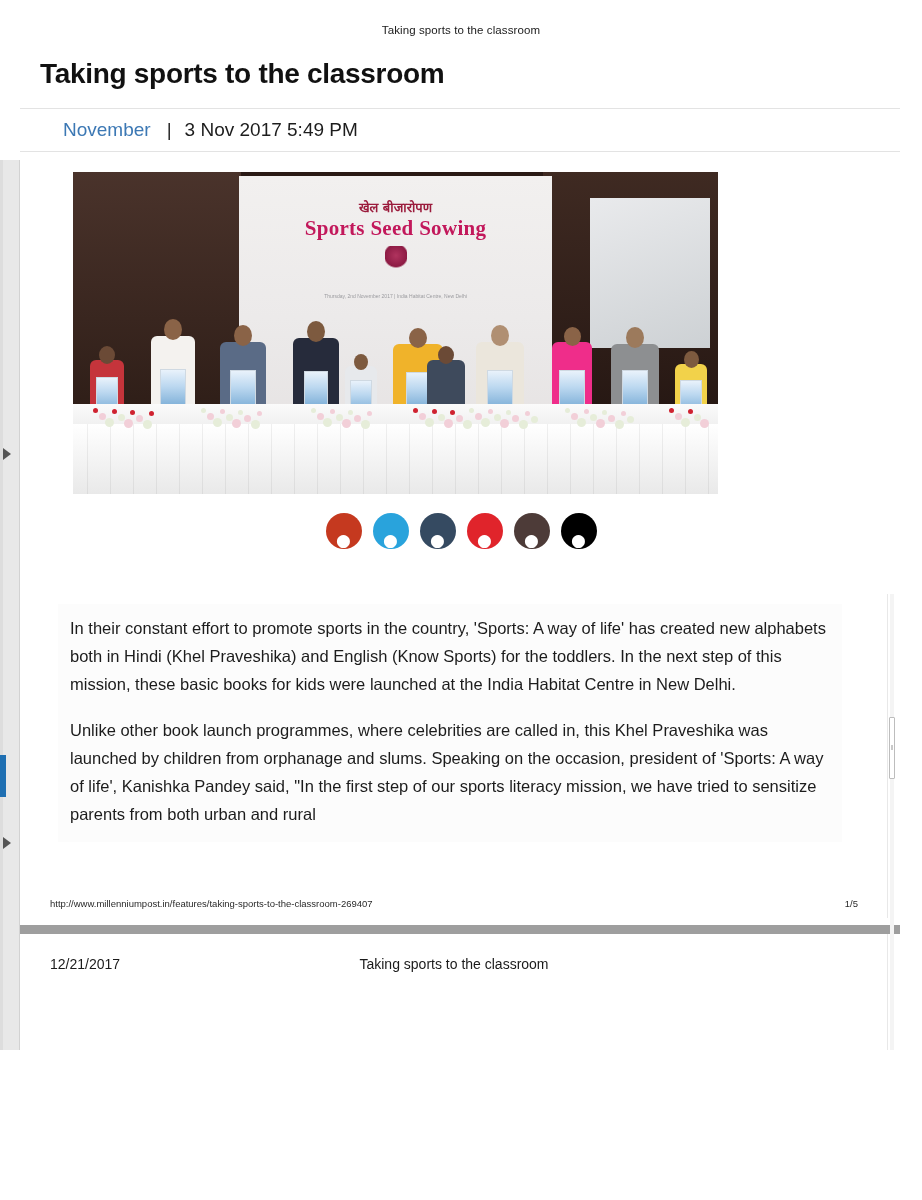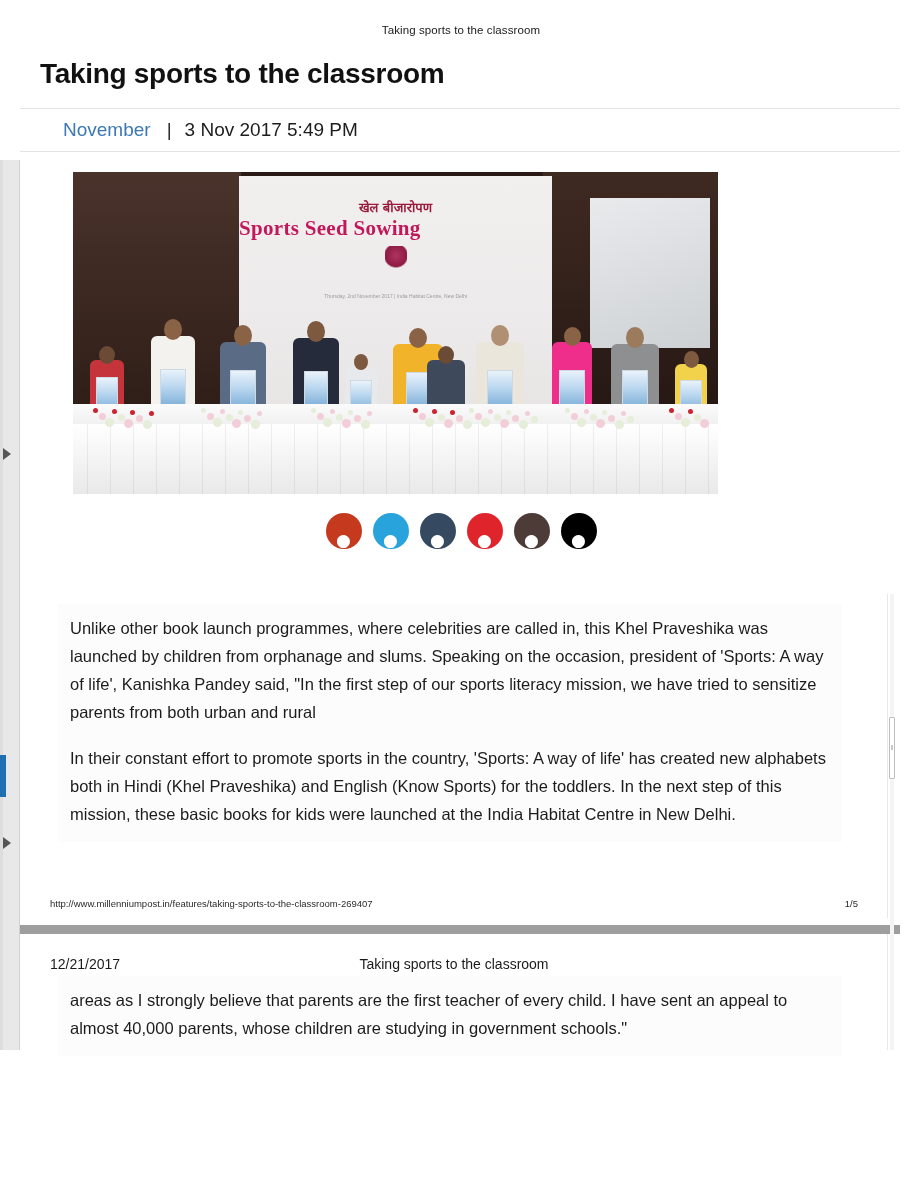--- a/index.html
+++ b/index.html
@@ -105,21 +105,21 @@
   }
   .hero-screen {
     position:absolute; right:8px; top:26px; width:120px; height:150px;
     background:linear-gradient(160deg,#e9eaec,#cdd1d4);
   }
   .banner-hindi {
     position:absolute; left:0; top:22px; width:100%; text-align:center;
     font-family:"DejaVu Sans", sans-serif; font-size:13px; font-weight:bold; color:#9b1b3c;
   }
   .banner-title {
-    position:absolute; left:0; top:40px; width:100%; text-align:left;
+    position:absolute; left:0; top:40px; width:100%; text-align:center;
     font-family:"Liberation Serif", serif; font-size:21px; font-weight:bold; color:#c2185b;
     letter-spacing:.3px;
   }
   .banner-emblem {
     position:absolute; left:50%; top:70px; margin-left:-11px; width:22px; height:24px;
     background:radial-gradient(circle at 50% 40%, #b0335e 0%, #8d1b44 60%, transparent 70%);
     border-radius:4px;
   }
   .banner-sub {
     position:absolute; left:0; top:98px; width:100%; text-align:center;
@@ -469,35 +469,32 @@
     <div class="social-btn" title="Email" style="background: rgb(77, 59, 56);">
       <span class="social-glyph">●</span>
     </div>
     <div class="social-btn" title="More" style="background: rgb(0, 0, 0);">
       <span class="social-glyph">●</span>
     </div>
   </div>
 
 <div id="doc-page-1">
   <div class="doc-text" id="doc1-text">
+      <p class="doc-para">In their constant effort to promote sports in the country, 'Sports: A way of life' has created new alphabets both in Hindi (Khel Praveshika) and English (Know Sports) for the toddlers. In the next step of this mission, these basic books for kids were launched at the India Habitat Centre in New Delhi.</p>
       <p class="doc-para">Unlike other book launch programmes, where celebrities are called in, this Khel Praveshika was launched by children from orphanage and slums. Speaking on the occasion, president of 'Sports: A way of life', Kanishka Pandey said, "In the first step of our sports literacy mission, we have tried to sensitize parents from both urban and rural</p>
-      <p class="doc-para">In their constant effort to promote sports in the country, 'Sports: A way of life' has created new alphabets both in Hindi (Khel Praveshika) and English (Know Sports) for the toddlers. In the next step of this mission, these basic books for kids were launched at the India Habitat Centre in New Delhi.</p>
     </div>
   <div id="doc-footer-1">
     <span>http://www.millenniumpost.in/features/taking-sports-to-the-classroom-269407</span>
     <span>1/5</span>
   </div>
 </div>
 
 <div id="page-gap"></div>
 
 <div id="doc-page-2">
   <div id="doc-header-2">
     <span class="hdr-date">12/21/2017</span>
     <span class="hdr-title">Taking sports to the classroom</span>
   </div>
-  <div class="doc-text" id="doc2-text" style="top:42px;">
-      <p class="doc-para">areas as I strongly believe that parents are the first teacher of every child. I have sent an appeal to almost 40,000 parents, whose children are studying in government schools."</p>
-    </div>
 </div>
 
 <div id="scrollbar-track"></div>
 <div id="scrollbar-thumb"></div>
 
 </body></html>

